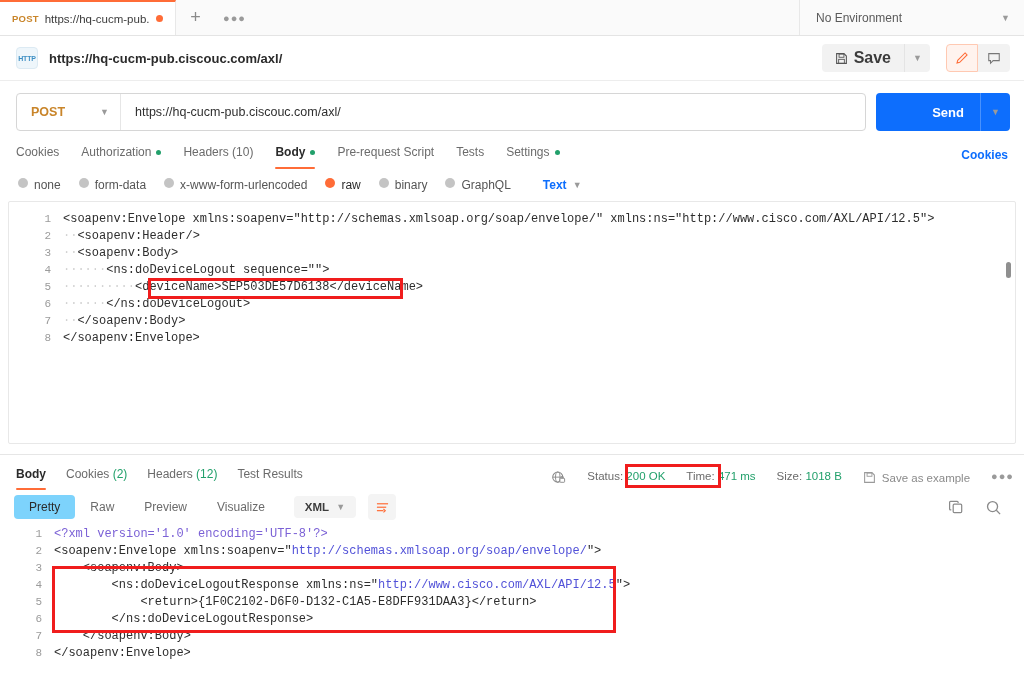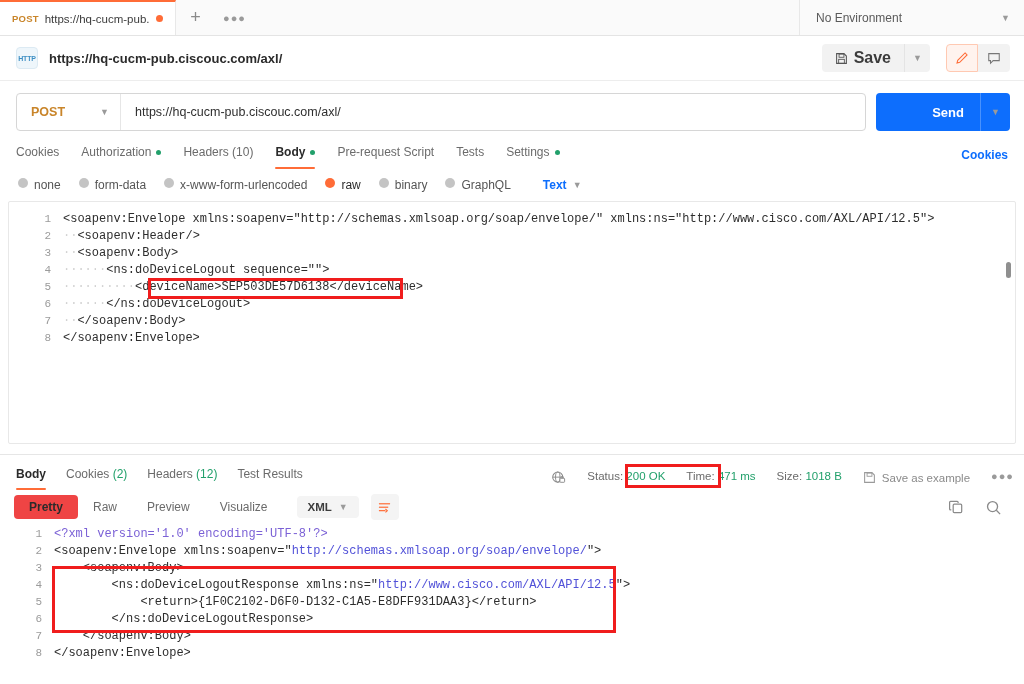--- a/index.html
+++ b/index.html
@@ -190,21 +190,21 @@
 
   
   .fmtbar {
     display: flex; align-items: center; padding: 4px 10px 0 14px; gap: 0;
     flex: 0 0 auto;
   }
   .fmt-group { display: flex; align-items: center; background: transparent; border-radius: 4px; }
   .fmt {
     padding: 5px 15px; font-size: 12px; color: #6b6b6b; border-radius: 4px;
   }
-  .fmt.sel { background: #ef4444; color: #2b2b2b; font-weight: bold; }
+  .fmt.sel { background: #7dd3fc; color: #2b2b2b; font-weight: normal; }
   .xml-sel {
     display: flex; align-items: center; gap: 7px; margin-left: 14px;
     padding: 5px 11px; font-size: 11.5px; color: #3c3c3c; font-weight: bold;
     background: #f4f4f4; border-radius: 4px;
   }
   .wrap-btn {
     margin-left: 12px; width: 28px; height: 26px; border-radius: 4px;
     background: #f4f4f4; display: flex; align-items: center; justify-content: center;
   }
   .fmtbar-spacer { flex: 1; }

